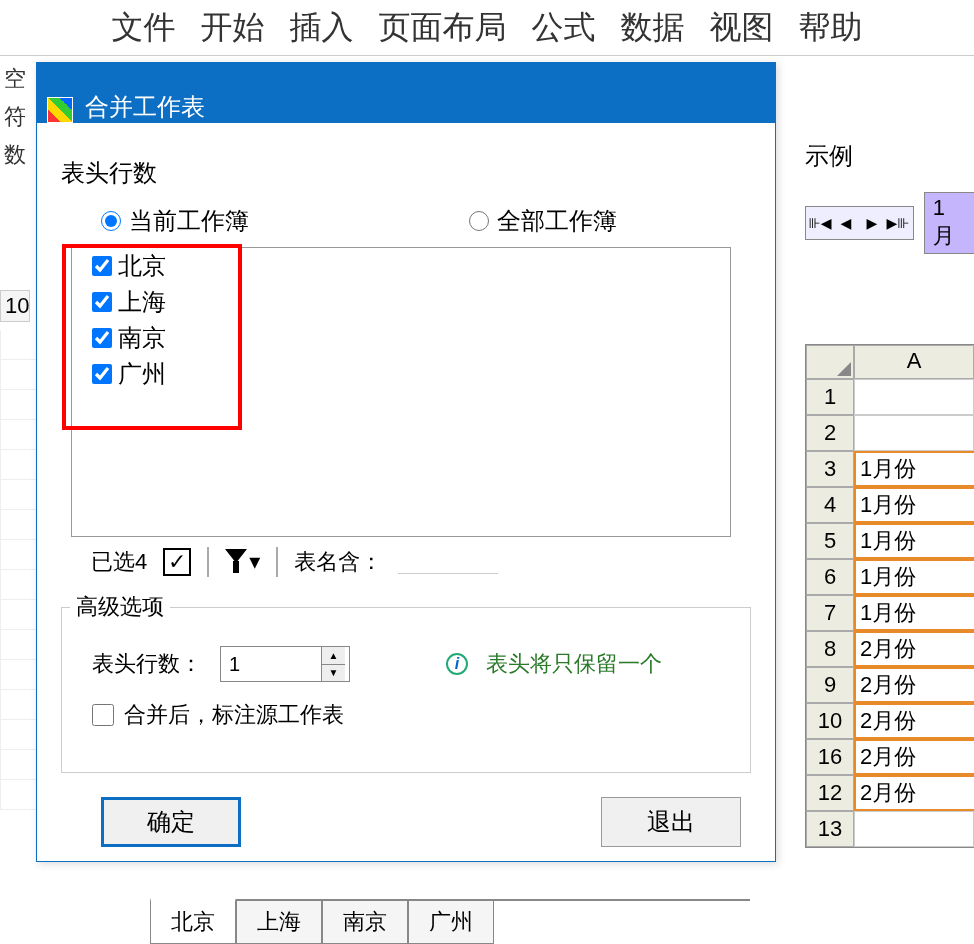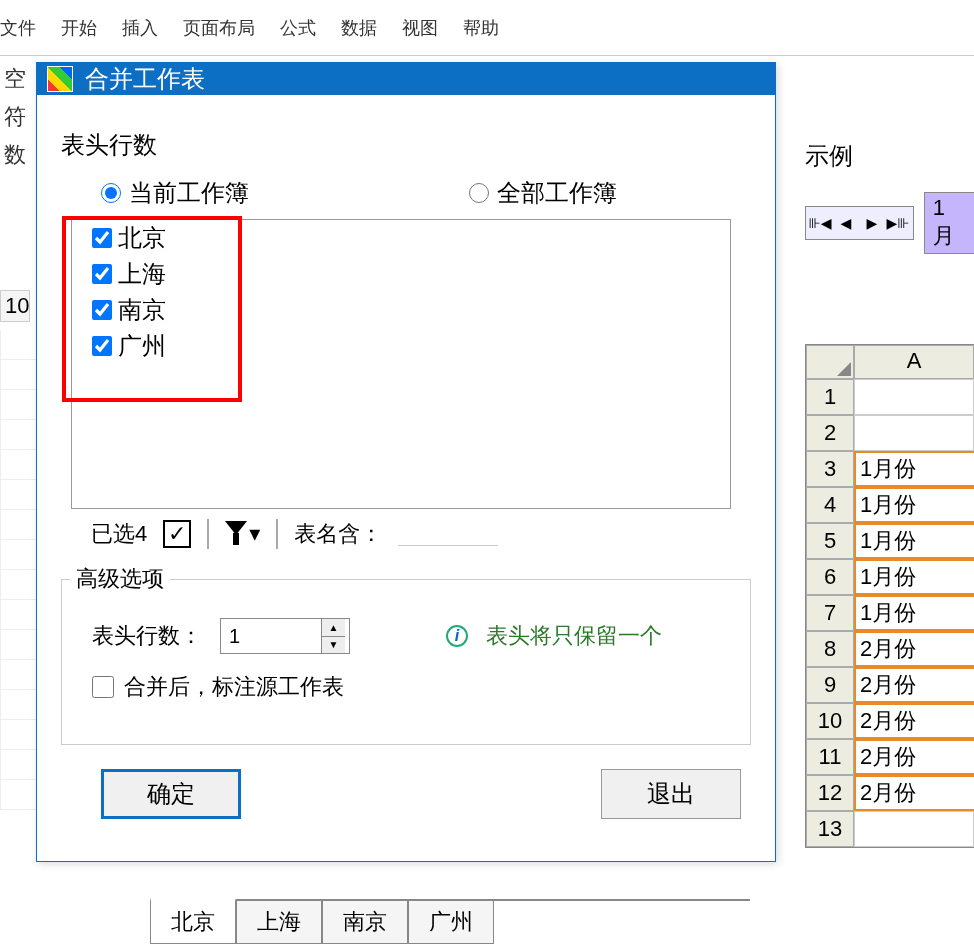--- a/index.html
+++ b/index.html
@@ -9,25 +9,26 @@
   background: #fff;
   width: 974px;
   height: 944px;
   overflow: hidden;
   position: relative;
 }
 .ribbon {
   display: flex;
   gap: 25px;
   padding: 10px 0 10px 0;
-  font-size: 18px;
+  font-size: 32px;
   color: #333;
   border-bottom: 1px solid #ccc;
   height: 56px;
   align-items: center;
+  justify-content: center;
 }
 .ribbon .tab { cursor: pointer; white-space: nowrap; }
 .ribbon .tab.active {
   border-bottom: 4px solid #2a7a2a;
   padding-bottom: 8px;
   color: #222;
 }
 .bg-left {
   position: absolute;
   left: 0; top: 56px; bottom: 0;
@@ -61,23 +62,23 @@
   left: 36px; top: 62px;
   width: 740px;
   height: 800px;
   background: #fff;
   border: 1px solid #0d6fc4;
   box-shadow: 2px 2px 8px rgba(0,0,0,0.15);
 }
 .titlebar {
   background: #0d6fc4;
   color: #fff;
-  height: 32px;
-  display: flex;
-  align-items: center;
+  height: 60px;
+  display: flex;
+  align-items: flex-end;
   padding: 0 10px;
   font-size: 24px;
 }
 .titlebar .icon-app {
   width: 26px; height: 26px;
   background: linear-gradient(45deg,#f33 25%,#FFD800 25% 50%,#3c3 50% 75%,#06f 75%);
   border: 1px solid #fff;
   margin-right: 12px;
 }
 .dialog-body { padding: 18px 24px; }
@@ -510,21 +511,21 @@
         </div>
         <div class="row">
           <div class="num">9</div>
           <div class="cell hl">2月份</div>
         </div>
         <div class="row">
           <div class="num">10</div>
           <div class="cell hl">2月份</div>
         </div>
         <div class="row">
-          <div class="num">11</div>
+          <div class="num">16</div>
           <div class="cell hl">2月份</div>
         </div>
         <div class="row">
           <div class="num">12</div>
           <div class="cell hl">2月份</div>
         </div>
         <div class="row">
           <div class="num">13</div>
           <div class="cell"></div>
         </div>

